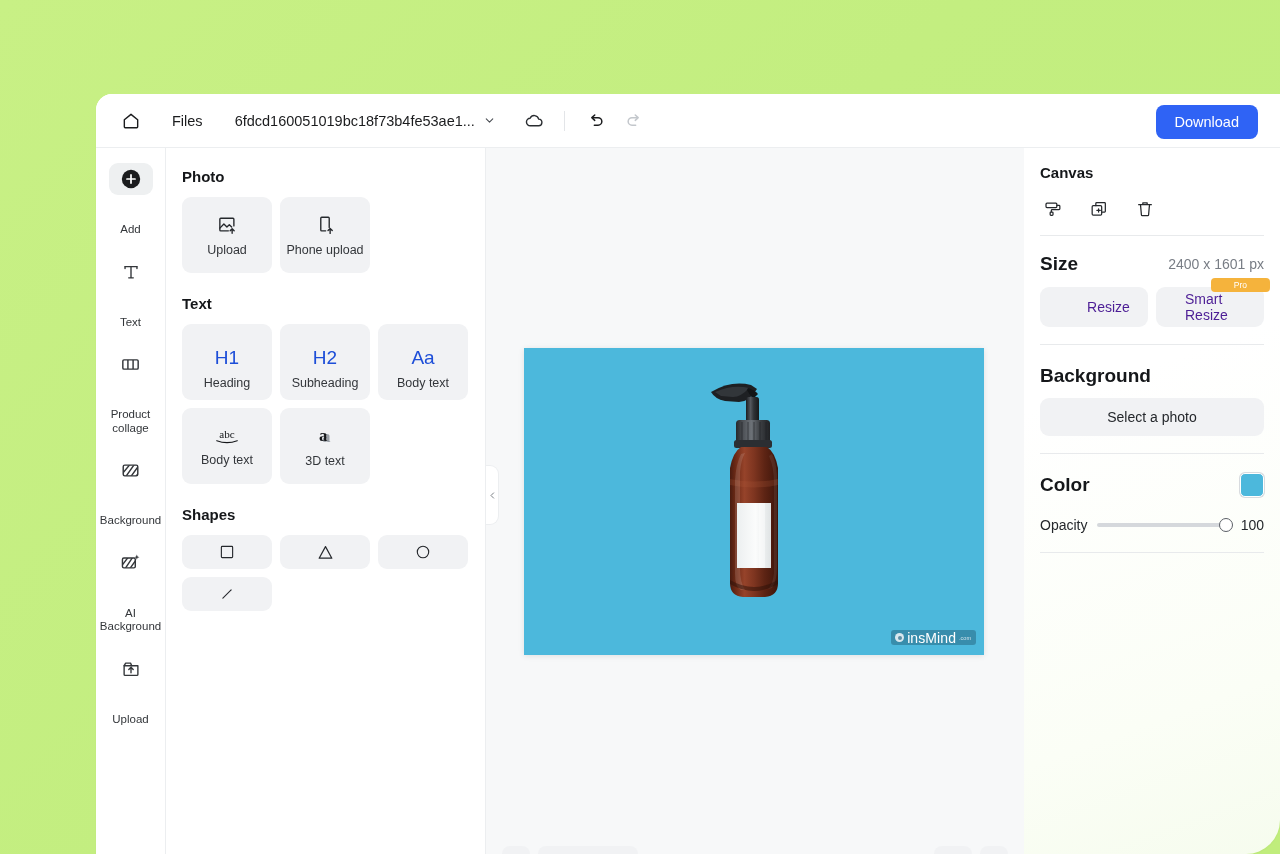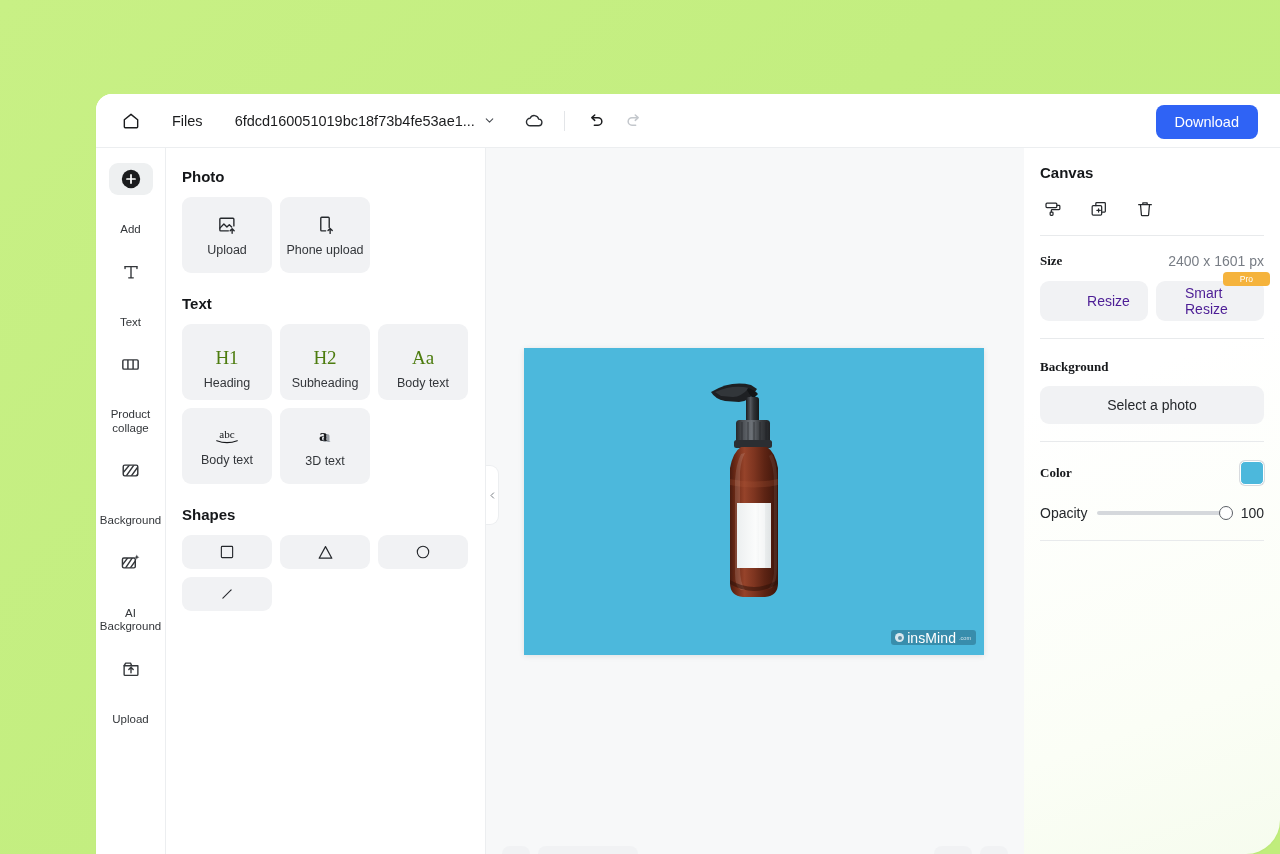--- a/index.html
+++ b/index.html
@@ -111,22 +111,22 @@
   .tile-grid { display: flex; flex-wrap: wrap; gap: 8px; }
   .tile {
     width: 90px; height: 76px;
     background: #f1f2f4; border-radius: 9px;
     display: flex; flex-direction: column;
     align-items: center; justify-content: center;
     cursor: pointer; gap: 7px;
   }
   .tile-label { font-size: 12.5px; color: #33363a; }
   .tile-glyph {
-    font-family: Liberation Serif, serif;
-    font-size: 19px; color: #4d7c0f; margin-top: 12px;
+    font-family: Liberation Sans, sans-serif;
+    font-size: 19px; color: #1d4ed8; margin-top: 12px;
   }
   .shape-tile {
     width: 90px; height: 34px;
     background: #f1f2f4; border-radius: 9px;
     display: flex; align-items: center; justify-content: center;
     cursor: pointer;
   }
 
   
   #collapse-handle {
@@ -210,34 +210,34 @@
   .ctool {
     width: 26px; height: 24px;
     display: flex; align-items: center; justify-content: center;
     cursor: pointer; border-radius: 6px;
   }
   .panel-rule { height: 1px; background: #e8eaec; }
   .row-between {
     display: flex; align-items: center; justify-content: space-between;
   }
   #size-row { margin-top: 17px; }
-  .label-bold { font-size: 13px; font-weight: bold; color: #15171a; font-family: Liberation Serif, serif; }
+  .label-bold { font-size: 19px; font-weight: bold; color: #15171a; }
   #size-value { font-size: 14px; color: #787d85; }
   #resize-row { display: flex; gap: 8px; margin-top: 12px; position: relative; }
   .resize-btn {
     flex: 1; height: 40px;
     background: #f1f2f4; border-radius: 9px;
     display: flex; align-items: center; justify-content: center;
     font-size: 14px; color: #4c1d95; cursor: pointer; padding-left: 29px;
   }
   #pro-badge {
     position: absolute; right: -6px; top: -9px;
     background: #f5b33c; color: #ffffff;
     font-size: 8.5px; line-height: 12px;
-    padding: 1px 17px; border-radius: 4px;
+    padding: 1px 23px; border-radius: 4px;
   }
   #bg-title { margin-top: 20px; }
   #select-photo-btn {
     margin-top: 11px; height: 38px;
     background: #f1f2f4; border-radius: 9px;
     display: flex; align-items: center; justify-content: center;
     font-size: 14px; color: #25282c; cursor: pointer;
   }
   #color-row { margin-top: 19px; }
   #color-swatch {

